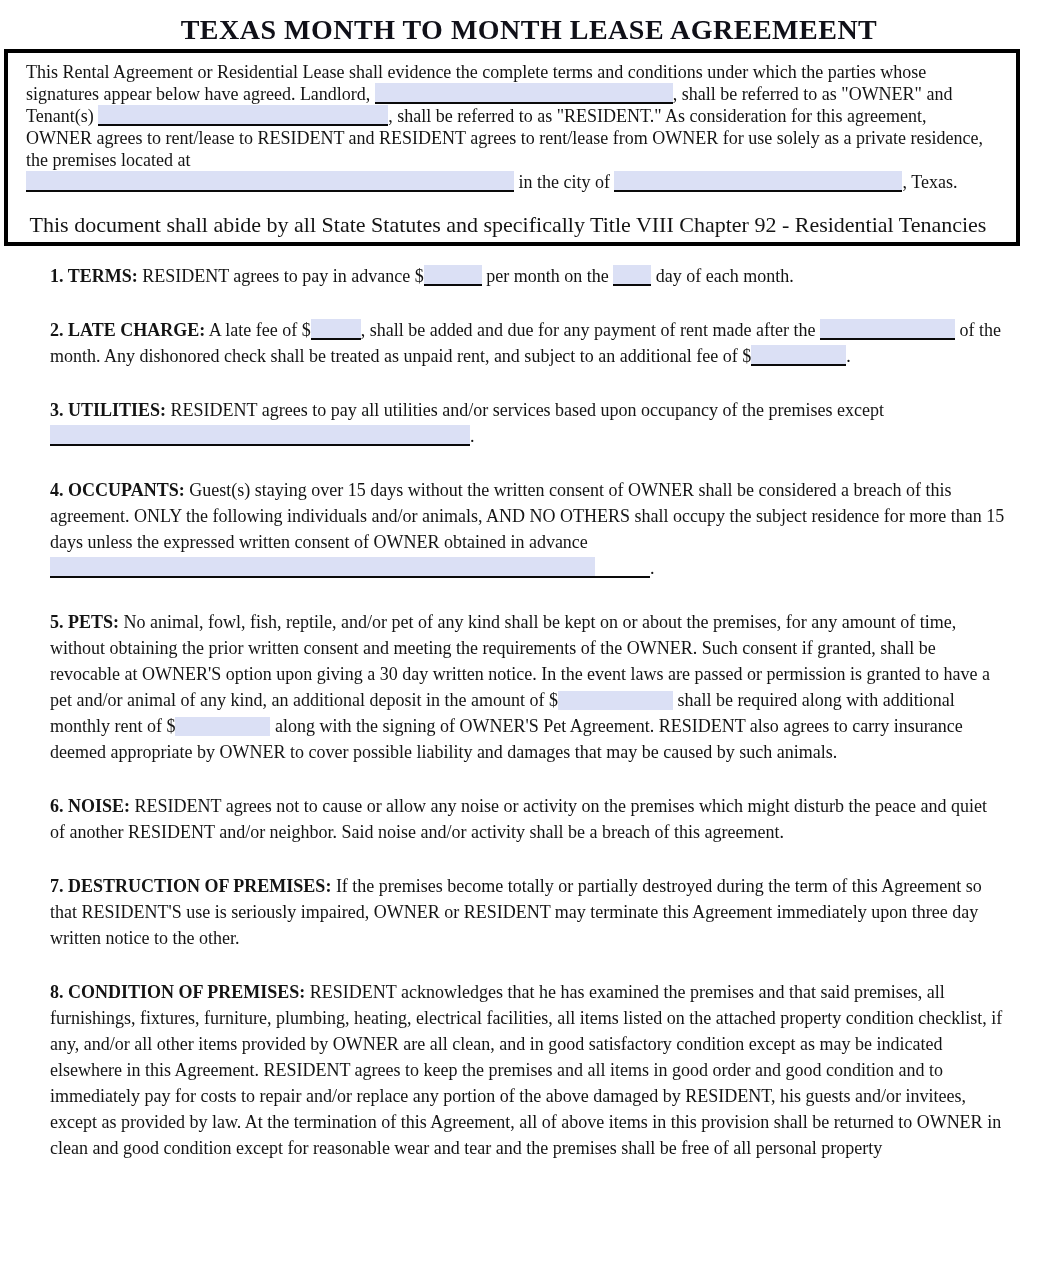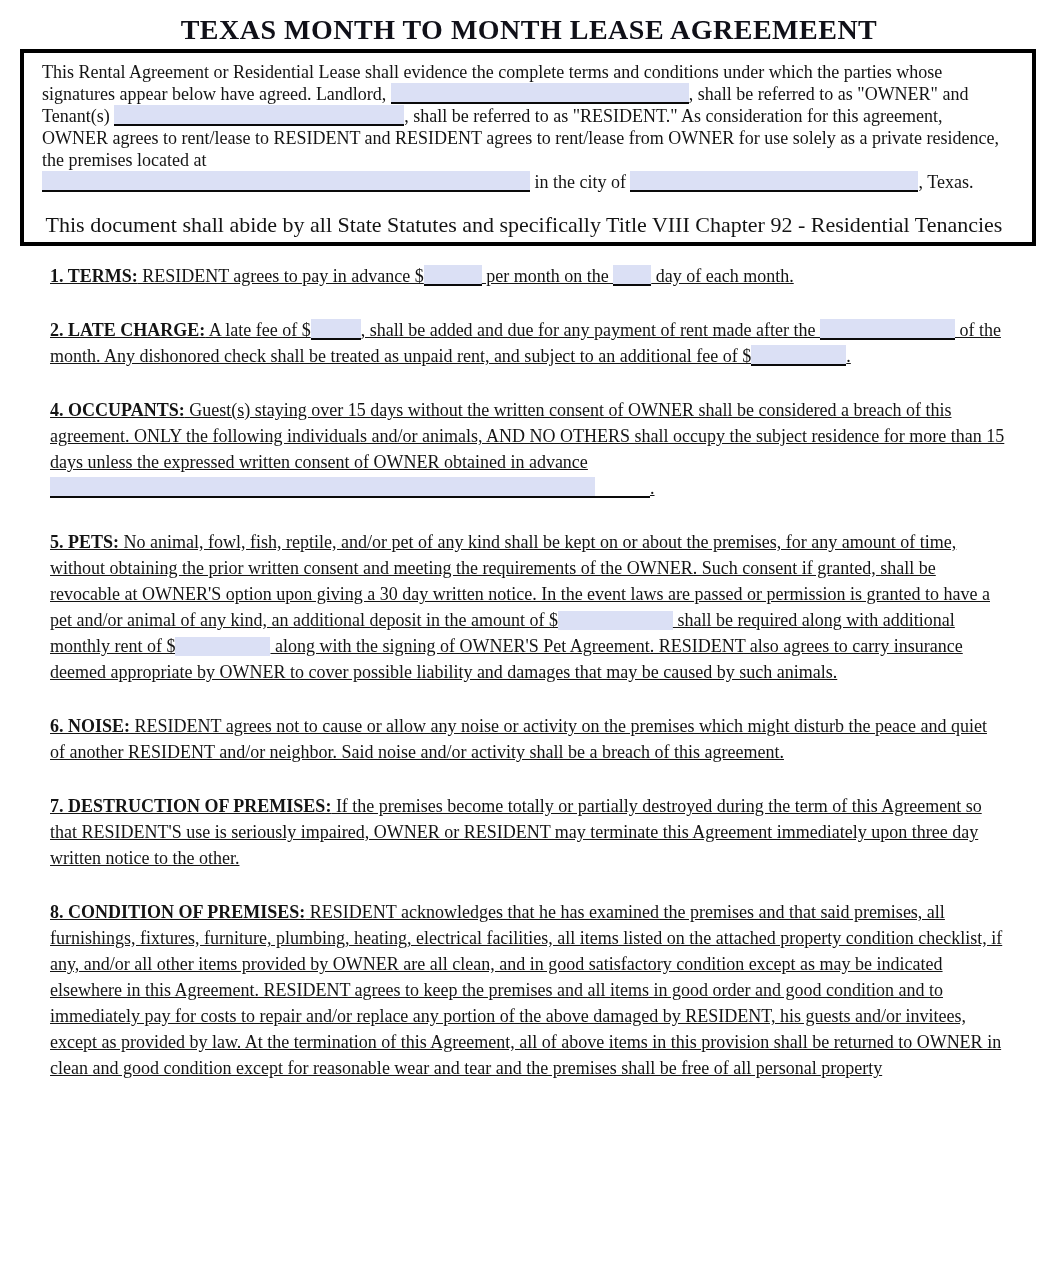--- a/index.html
+++ b/index.html
@@ -7,27 +7,27 @@
     width:1058px;height:1288px;overflow:hidden;background:#ffffff;
     font-family:"Liberation Serif","DejaVu Serif",serif;color:#141414;
     -webkit-font-smoothing:antialiased;
   }
   .page{position:relative;width:1058px;height:1288px;}
   .doc-title{
     margin:14px 0 2px 0;text-align:center;font-size:28px;font-weight:bold;
     letter-spacing:0.5px;color:#101018;
   }
   .intro-box{
-    box-sizing:border-box;margin:3px 20px 0 20px;width:1016px;height:197px;
+    box-sizing:border-box;margin:3px 20px 0 4px;width:1016px;height:197px;
     border:4px solid #000;padding:8px 26px 16px 18px;
     font-size:18px;line-height:22px;
   }
   .intro-para{margin:0;}
   .statute{margin-top:21px;text-align:center;font-size:22px;line-height:22px;}
-  .sections{padding:17px 52px 0 50px;font-size:18px;line-height:26px;text-decoration:underline;}
+  .sections{padding:17px 52px 0 50px;font-size:18px;line-height:26px;}
   .section-para{margin:0 0 28px 0;}
   .seg{white-space:normal;}
   .bold{font-weight:bold;}
   .field{
     display:inline-block;height:19px;vertical-align:-4px;
     background:#dbe0f5;border-bottom:2px solid #0a0a0a;
   }
   .field.no-line{border-bottom:none;}
   .field.no-fill{background:transparent;}
 </style>
@@ -39,20 +39,21 @@
   <h1 class="doc-title">TEXAS MONTH TO MONTH LEASE AGREEMEENT</h1>
 
   <div class="intro-box">
     <p class="intro-para" id="intro-para"><span class="seg">This Rental Agreement or Residential Lease shall evidence the complete terms and conditions under which the parties whose signatures appear below have agreed. Landlord, </span><span class="field" style="width: 298px;"></span><span class="seg">, shall be referred to as "OWNER" and Tenant(s) </span><span class="field" style="width: 290px;"></span><span class="seg">, shall be referred to as "RESIDENT." As consideration for this agreement, OWNER agrees to rent/lease to RESIDENT and RESIDENT agrees to rent/lease from OWNER for use solely as a private residence, the premises located at</span><br><span class="field" style="width: 488px;"></span><span class="seg"> in the city of </span><span class="field" style="width: 288px;"></span><span class="seg">, Texas.</span></p>
     <div class="statute">This document shall abide by all State Statutes and specifically Title VIII Chapter 92 - Residential Tenancies</div>
   </div>
 
   <div class="sections" id="sections">
       <p class="section-para"><span class="seg bold">1. TERMS:</span><span class="seg"> RESIDENT agrees to pay in advance $</span><span class="field" style="width: 58px;"></span><span class="seg"> per month on the </span><span class="field" style="width: 38px;"></span><span class="seg"> day of each month.</span></p>
       <p class="section-para"><span class="seg bold">2. LATE CHARGE:</span><span class="seg"> A late fee of $</span><span class="field" style="width: 50px;"></span><span class="seg">, shall be added and due for any payment of rent made after the </span><span class="field" style="width: 135px;"></span><span class="seg"> of the month. Any dishonored check shall be treated as unpaid rent, and subject to an additional fee of $</span><span class="field" style="width: 95px;"></span><span class="seg">.</span></p>
+      <p class="section-para"><span class="seg bold">3. UTILITIES:</span><span class="seg"> RESIDENT agrees to pay all utilities and/or services based upon occupancy of the premises except </span><span class="field" style="width: 420px;"></span><span class="seg">.</span></p>
       <p class="section-para"><span class="seg bold">4. OCCUPANTS:</span><span class="seg"> Guest(s) staying over 15 days without the written consent of OWNER shall be considered a breach of this agreement. ONLY the following individuals and/or animals, AND NO OTHERS shall occupy the subject residence for more than 15 days unless the expressed written consent of OWNER obtained in advance</span><br><span class="field" style="width: 545px;"></span><span class="field no-fill" style="width: 55px;"></span><span class="seg">.</span></p>
       <p class="section-para"><span class="seg bold">5. PETS:</span><span class="seg"> No animal, fowl, fish, reptile, and/or pet of any kind shall be kept on or about the premises, for any amount of time, without obtaining the prior written consent and meeting the requirements of the OWNER. Such consent if granted, shall be revocable at OWNER'S option upon giving a 30 day written notice. In the event laws are passed or permission is granted to have a pet and/or animal of any kind, an additional deposit in the amount of $</span><span class="field no-line" style="width: 115px;"></span><span class="seg"> shall be required along with additional monthly rent of $</span><span class="field no-line" style="width: 95px;"></span><span class="seg"> along with the signing of OWNER'S Pet Agreement. RESIDENT also agrees to carry insurance deemed appropriate by OWNER to cover possible liability and damages that may be caused by such animals.</span></p>
       <p class="section-para"><span class="seg bold">6. NOISE:</span><span class="seg"> RESIDENT agrees not to cause or allow any noise or activity on the premises which might disturb the peace and quiet of another RESIDENT and/or neighbor. Said noise and/or activity shall be a breach of this agreement.</span></p>
       <p class="section-para"><span class="seg bold">7. DESTRUCTION OF PREMISES:</span><span class="seg"> If the premises become totally or partially destroyed during the term of this Agreement so that RESIDENT'S use is seriously impaired, OWNER or RESIDENT may terminate this Agreement immediately upon three day written notice to the other.</span></p>
       <p class="section-para"><span class="seg bold">8. CONDITION OF PREMISES:</span><span class="seg"> RESIDENT acknowledges that he has examined the premises and that said premises, all furnishings, fixtures, furniture, plumbing, heating, electrical facilities, all items listed on the attached property condition checklist, if any, and/or all other items provided by OWNER are all clean, and in good satisfactory condition except as may be indicated elsewhere in this Agreement. RESIDENT agrees to keep the premises and all items in good order and good condition and to immediately pay for costs to repair and/or replace any portion of the above damaged by RESIDENT, his guests and/or invitees, except as provided by law. At the termination of this Agreement, all of above items in this provision shall be returned to OWNER in clean and good condition except for reasonable wear and tear and the premises shall be free of all personal property</span></p>
     </div>
 
 </div>
 
 </body></html>

